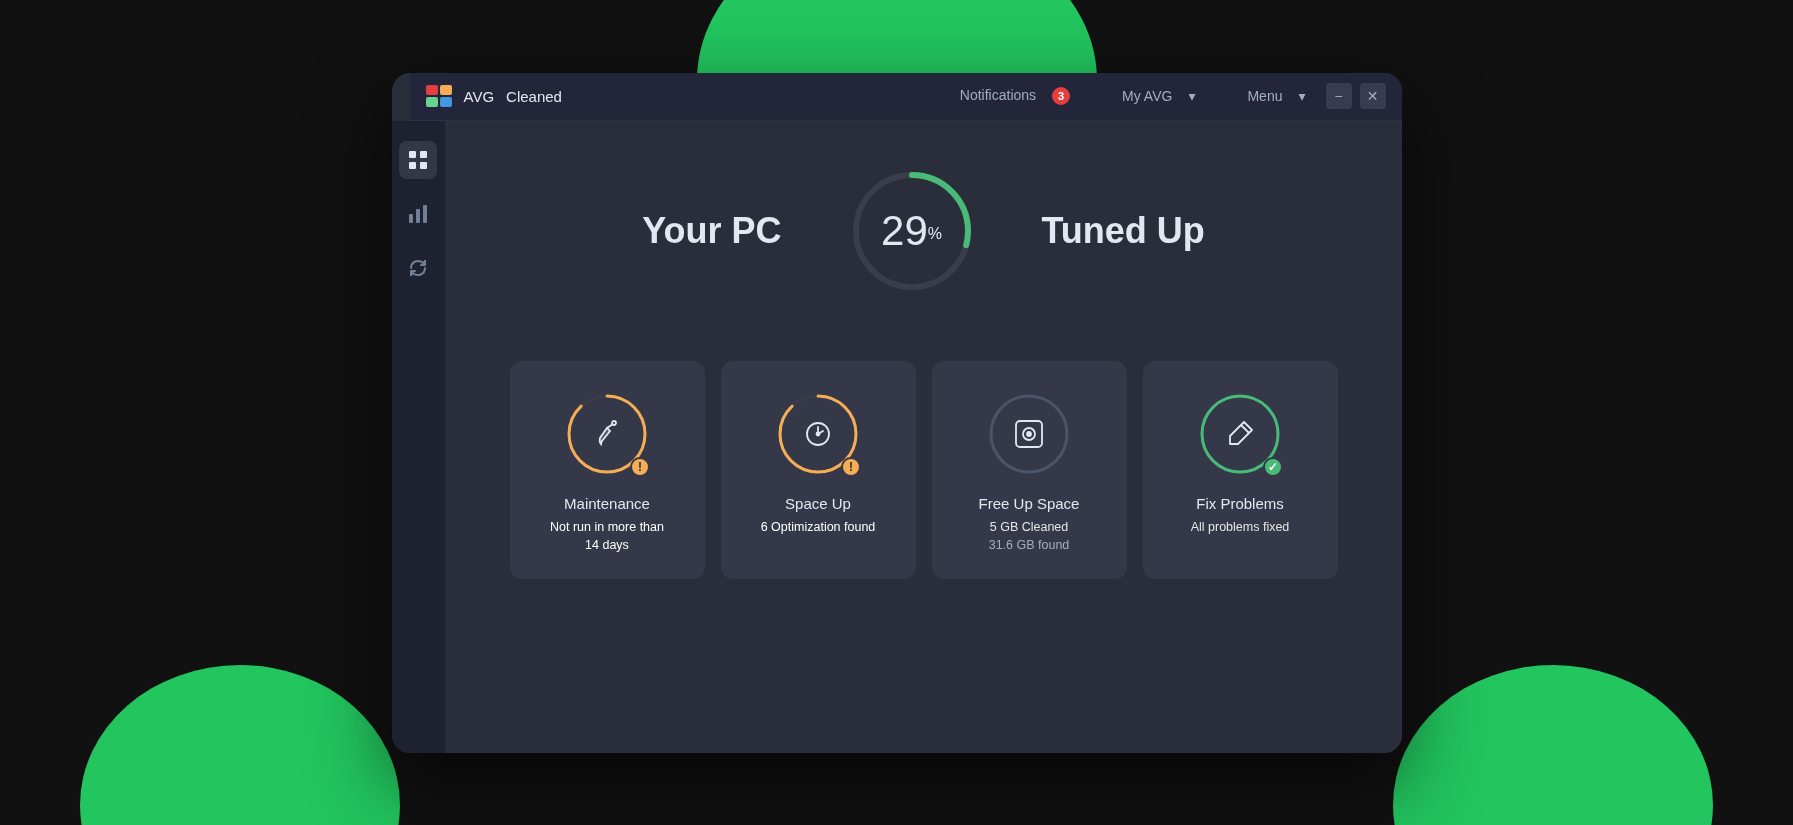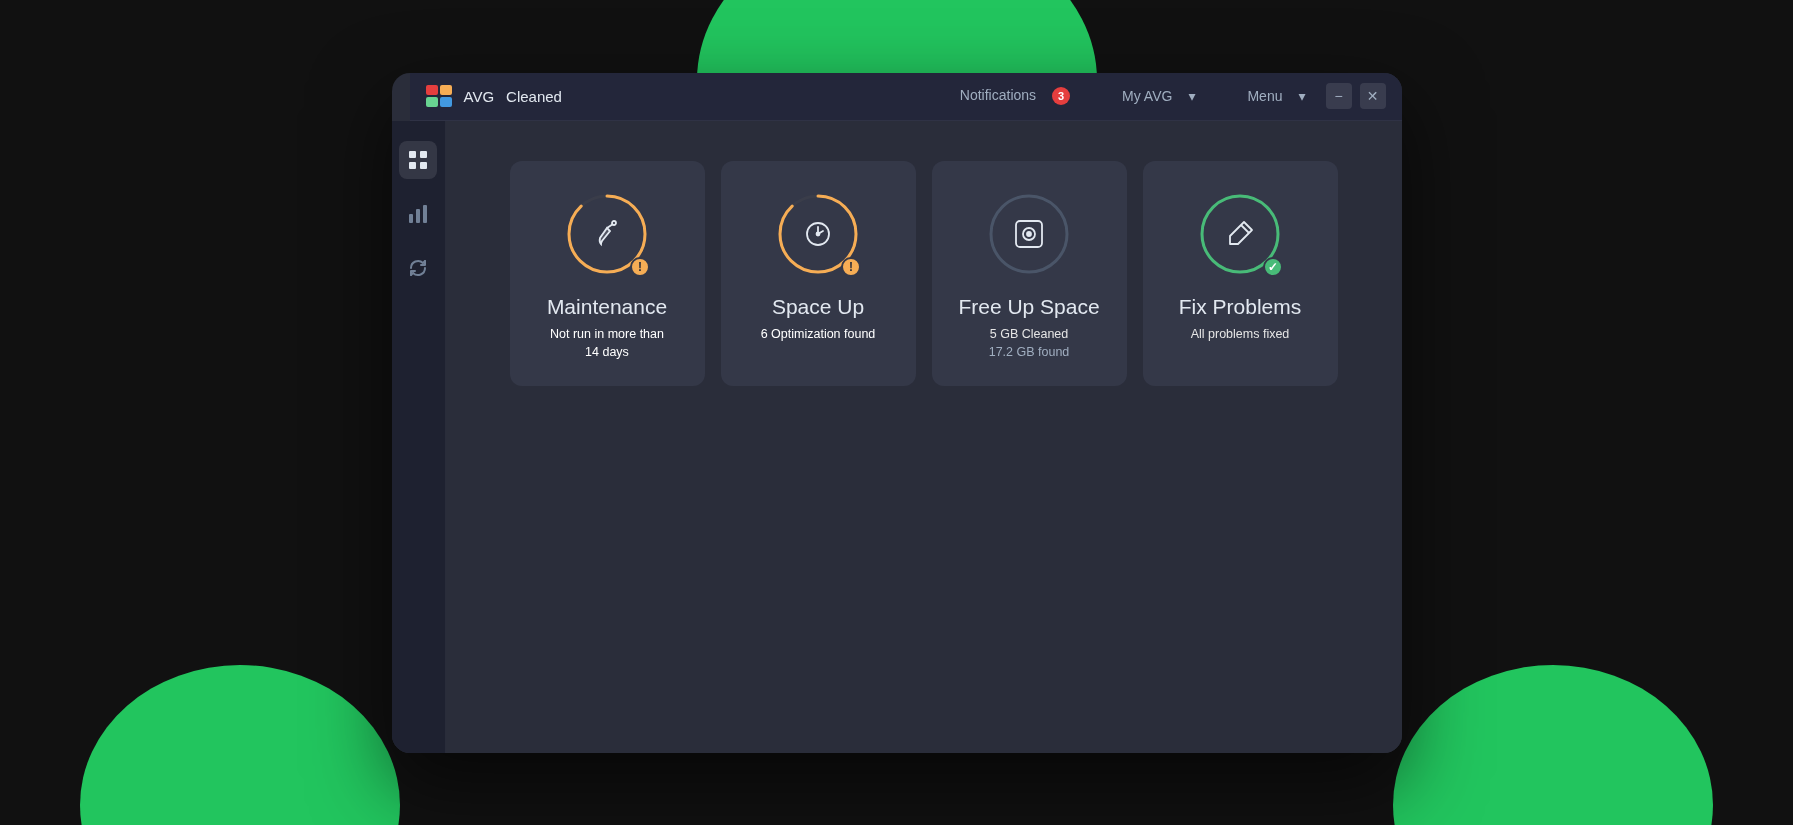--- a/index.html
+++ b/index.html
@@ -281,21 +281,21 @@
       align-items: center;
       justify-content: center;
       font-size: 12px;
       font-weight: bold;
       border: 2px solid #343848;
     }
     .badge-warning { background: #f6ad55; color: #2a2d3a; }
     .badge-success { background: #48bb78; color: white; }
     .card-title {
       color: #e2e8f0;
-      font-size: 21px;
+      font-size: 15px;
       font-weight: 500;
       text-align: center;
       margin-bottom: 6px;
     }
     .card-sub {
       font-size: 12.5px;
       text-align: center;
       line-height: 1.5;
     }
     .sub-warning { color: #ffffff; }
@@ -367,20 +367,37 @@
             <path d="M3 10a7 7 0 0 1 11.95-4.95L17 3" stroke-linecap="round"></path>
             <path d="M17 3v4h-4" stroke-linecap="round" stroke-linejoin="round"></path>
             <path d="M17 10a7 7 0 0 1-11.95 4.95L3 17" stroke-linecap="round"></path>
             <path d="M3 17v-4h4" stroke-linecap="round" stroke-linejoin="round"></path>
           </svg>
         </div>
       </div>
 
       <div class="main">
 
+        <div class="pc-score-section">
+          <span class="pc-label">Your PC</span>
+
+          <div class="score-circle-wrapper">
+            <svg viewBox="0 0 140 140">
+
+              <circle cx="70" cy="70" r="56" fill="none" stroke="#3a3d4a" stroke-width="6"></circle>
+
+              <circle cx="70" cy="70" r="56" fill="none" stroke="#48bb78" stroke-width="6" stroke-dasharray="102 250" stroke-linecap="round"></circle>
+            </svg>
+            <div class="score-text">
+              <span class="score-number">29</span><span class="score-percent">%</span>
+            </div>
+          </div>
+
+          <span class="tuned-label">Tuned Up</span>
+        </div>
 
         <div class="cards-row">
 
           <div class="card">
             <div class="card-icon-wrap">
               <svg class="ring" viewBox="0 0 90 90">
                 <circle cx="45" cy="45" r="38" fill="none" stroke="#3a3d4a" stroke-width="3"></circle>
                 <circle cx="45" cy="45" r="38" fill="none" stroke="#f6ad55" stroke-width="3" stroke-dasharray="210 30" stroke-linecap="round" transform="rotate(-90 45 45)"></circle>
               </svg>
               <div class="card-icon-center">
@@ -425,21 +442,21 @@
                 <svg width="34" height="34" viewBox="0 0 34 34" fill="none" stroke="#e2e8f0" stroke-width="1.8">
                   <rect x="4" y="4" width="26" height="26" rx="4"></rect>
                   <circle cx="17" cy="17" r="6"></circle>
                   <circle cx="17" cy="17" r="2" fill="#e2e8f0"></circle>
                 </svg>
               </div>
             </div>
             <div class="card-title">Free Up Space</div>
             <div class="card-sub">
               <span class="sub-success">5 GB Cleaned</span><br>
-              <span class="sub-neutral">17.2 GB found</span>
+              <span class="sub-neutral">31.6 GB found</span>
             </div>
           </div>
 
           <div class="card">
             <div class="card-icon-wrap">
               <svg class="ring" viewBox="0 0 90 90">
                 <circle cx="45" cy="45" r="38" fill="none" stroke="#3a3d4a" stroke-width="3"></circle>
                 <circle cx="45" cy="45" r="38" fill="none" stroke="#48bb78" stroke-width="3" stroke-dasharray="239 0" stroke-linecap="round" transform="rotate(-90 45 45)"></circle>
               </svg>
               <div class="card-icon-center">

